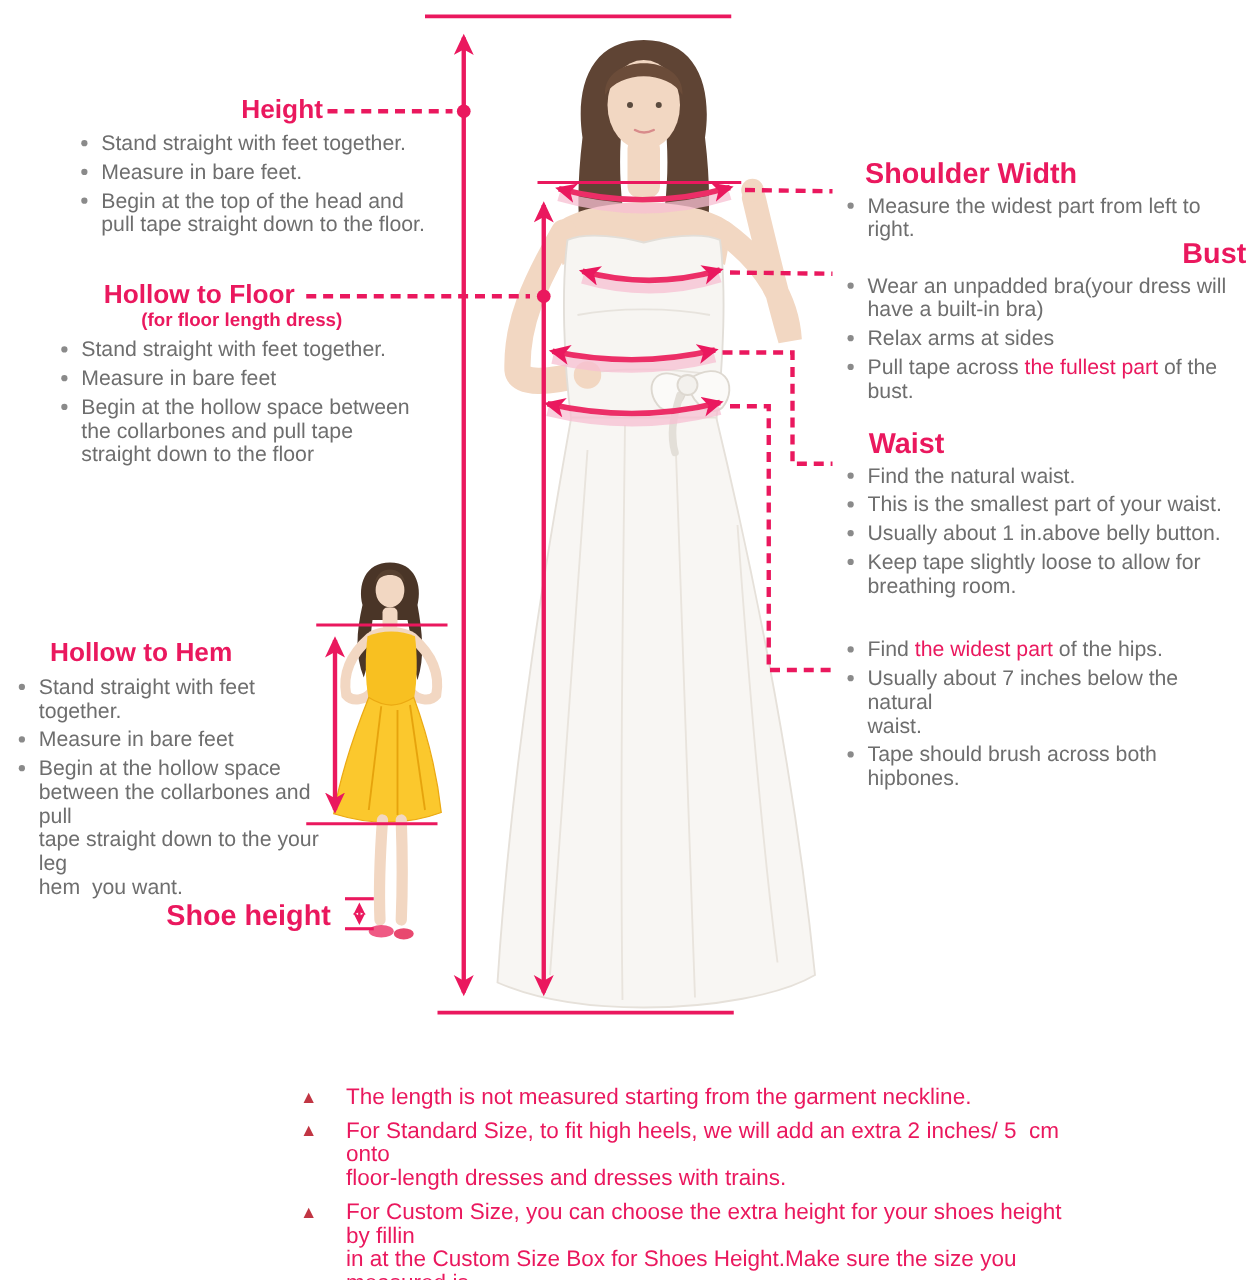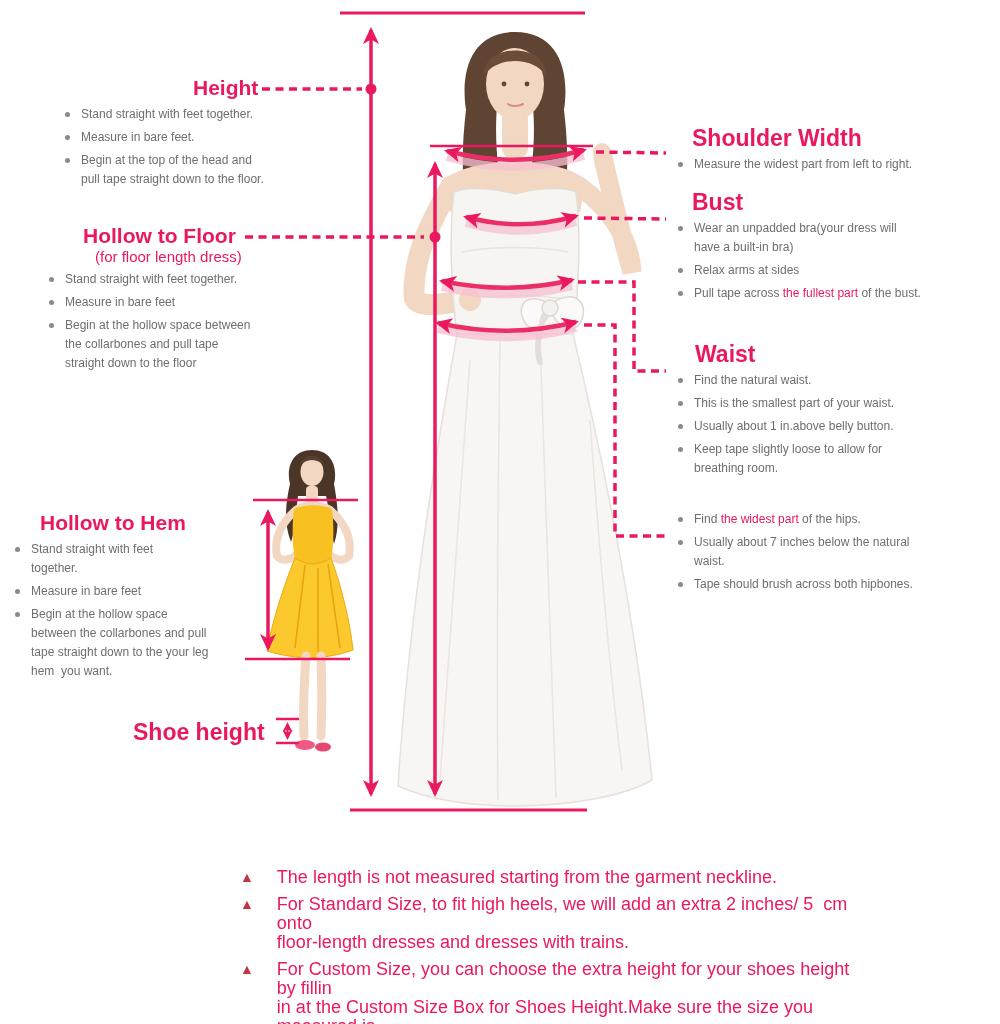--- a/index.html
+++ b/index.html
@@ -17,21 +17,21 @@
   .sec{position:absolute;}
   .sec-title{
     font-weight:bold;font-size:21px;line-height:24px;color:var(--accent);
     white-space:nowrap;
   }
   .sec-title.small{font-size:23px;line-height:23px;}
   .sec-sub{font-size:15px;line-height:17px;color:var(--accent);white-space:nowrap;}
   ul.bullets{list-style:none;margin:5px 0 0 0;padding:0;}
   ul.bullets li{
     position:relative;padding-left:19px;margin:0 0 4px 0;
-    font-size:12px;line-height:19px;color:var(--body);white-space:pre-wrap;
+    font-size:17px;line-height:19px;color:var(--body);white-space:pre-wrap;
   }
   ul.bullets li::before{
     content:"";position:absolute;left:3px;top:7px;width:5px;height:5px;
     border-radius:50%;background:var(--dot);
   }
   .hl{color:var(--accent);}
   .warnings{position:absolute;left:240px;top:868px;width:620px;}
   .warning-row{display:flex;align-items:flex-start;margin-bottom:8px;}
   .warning-tri{
     flex:0 0 auto;color:var(--tri);font-size:14px;line-height:19px;margin-right:7px;
@@ -154,21 +154,21 @@
     <ul class="bullets">
       <li>Stand straight with feet together.</li>
       <li>Measure in bare feet.</li>
       <li>Begin at the top of the head and
 pull tape straight down to the floor.</li>
     </ul>
   </div>
 
   <div class="sec" style="left:46px;top:224px;width:320px;">
     <div class="sec-title" style="margin-left:37px;">Hollow to Floor</div>
-    <div class="sec-sub" style="margin-left:49px;">(for floor length dress)</div>
+    <div class="sec-sub" style="margin-left:67px;font-weight:bold;">(for floor length dress)</div>
     <ul class="bullets">
       <li>Stand straight with feet together.</li>
       <li>Measure in bare feet</li>
       <li>Begin at the hollow space between
 the collarbones and pull tape
 straight down to the floor</li>
     </ul>
   </div>
 
   <div class="sec" style="left:12px;top:511px;width:262px;">
@@ -189,21 +189,21 @@
   </div>
 
   <div class="sec" style="left:675px;top:127px;width:322px;">
     <div class="sec-title small" style="margin-left:17px;">Shoulder Width</div>
     <ul class="bullets">
       <li>Measure the widest part from left to right.</li>
     </ul>
   </div>
 
   <div class="sec" style="left:675px;top:191px;width:322px;">
-    <div class="sec-title small" style="margin-left:17px;">Bust</div>
+    <div class="sec-title small" style="margin-left:17px;text-align:right;">Bust</div>
     <ul class="bullets">
       <li>Wear an unpadded bra(your dress will
 have a built-in bra)</li>
       <li>Relax arms at sides</li>
       <li><span>Pull tape across </span><span class="hl">the fullest part</span><span> of the bust.</span></li>
     </ul>
   </div>
 
   <div class="sec" style="left:675px;top:343px;width:322px;">
     <div class="sec-title small" style="margin-left:20px;">Waist</div>

